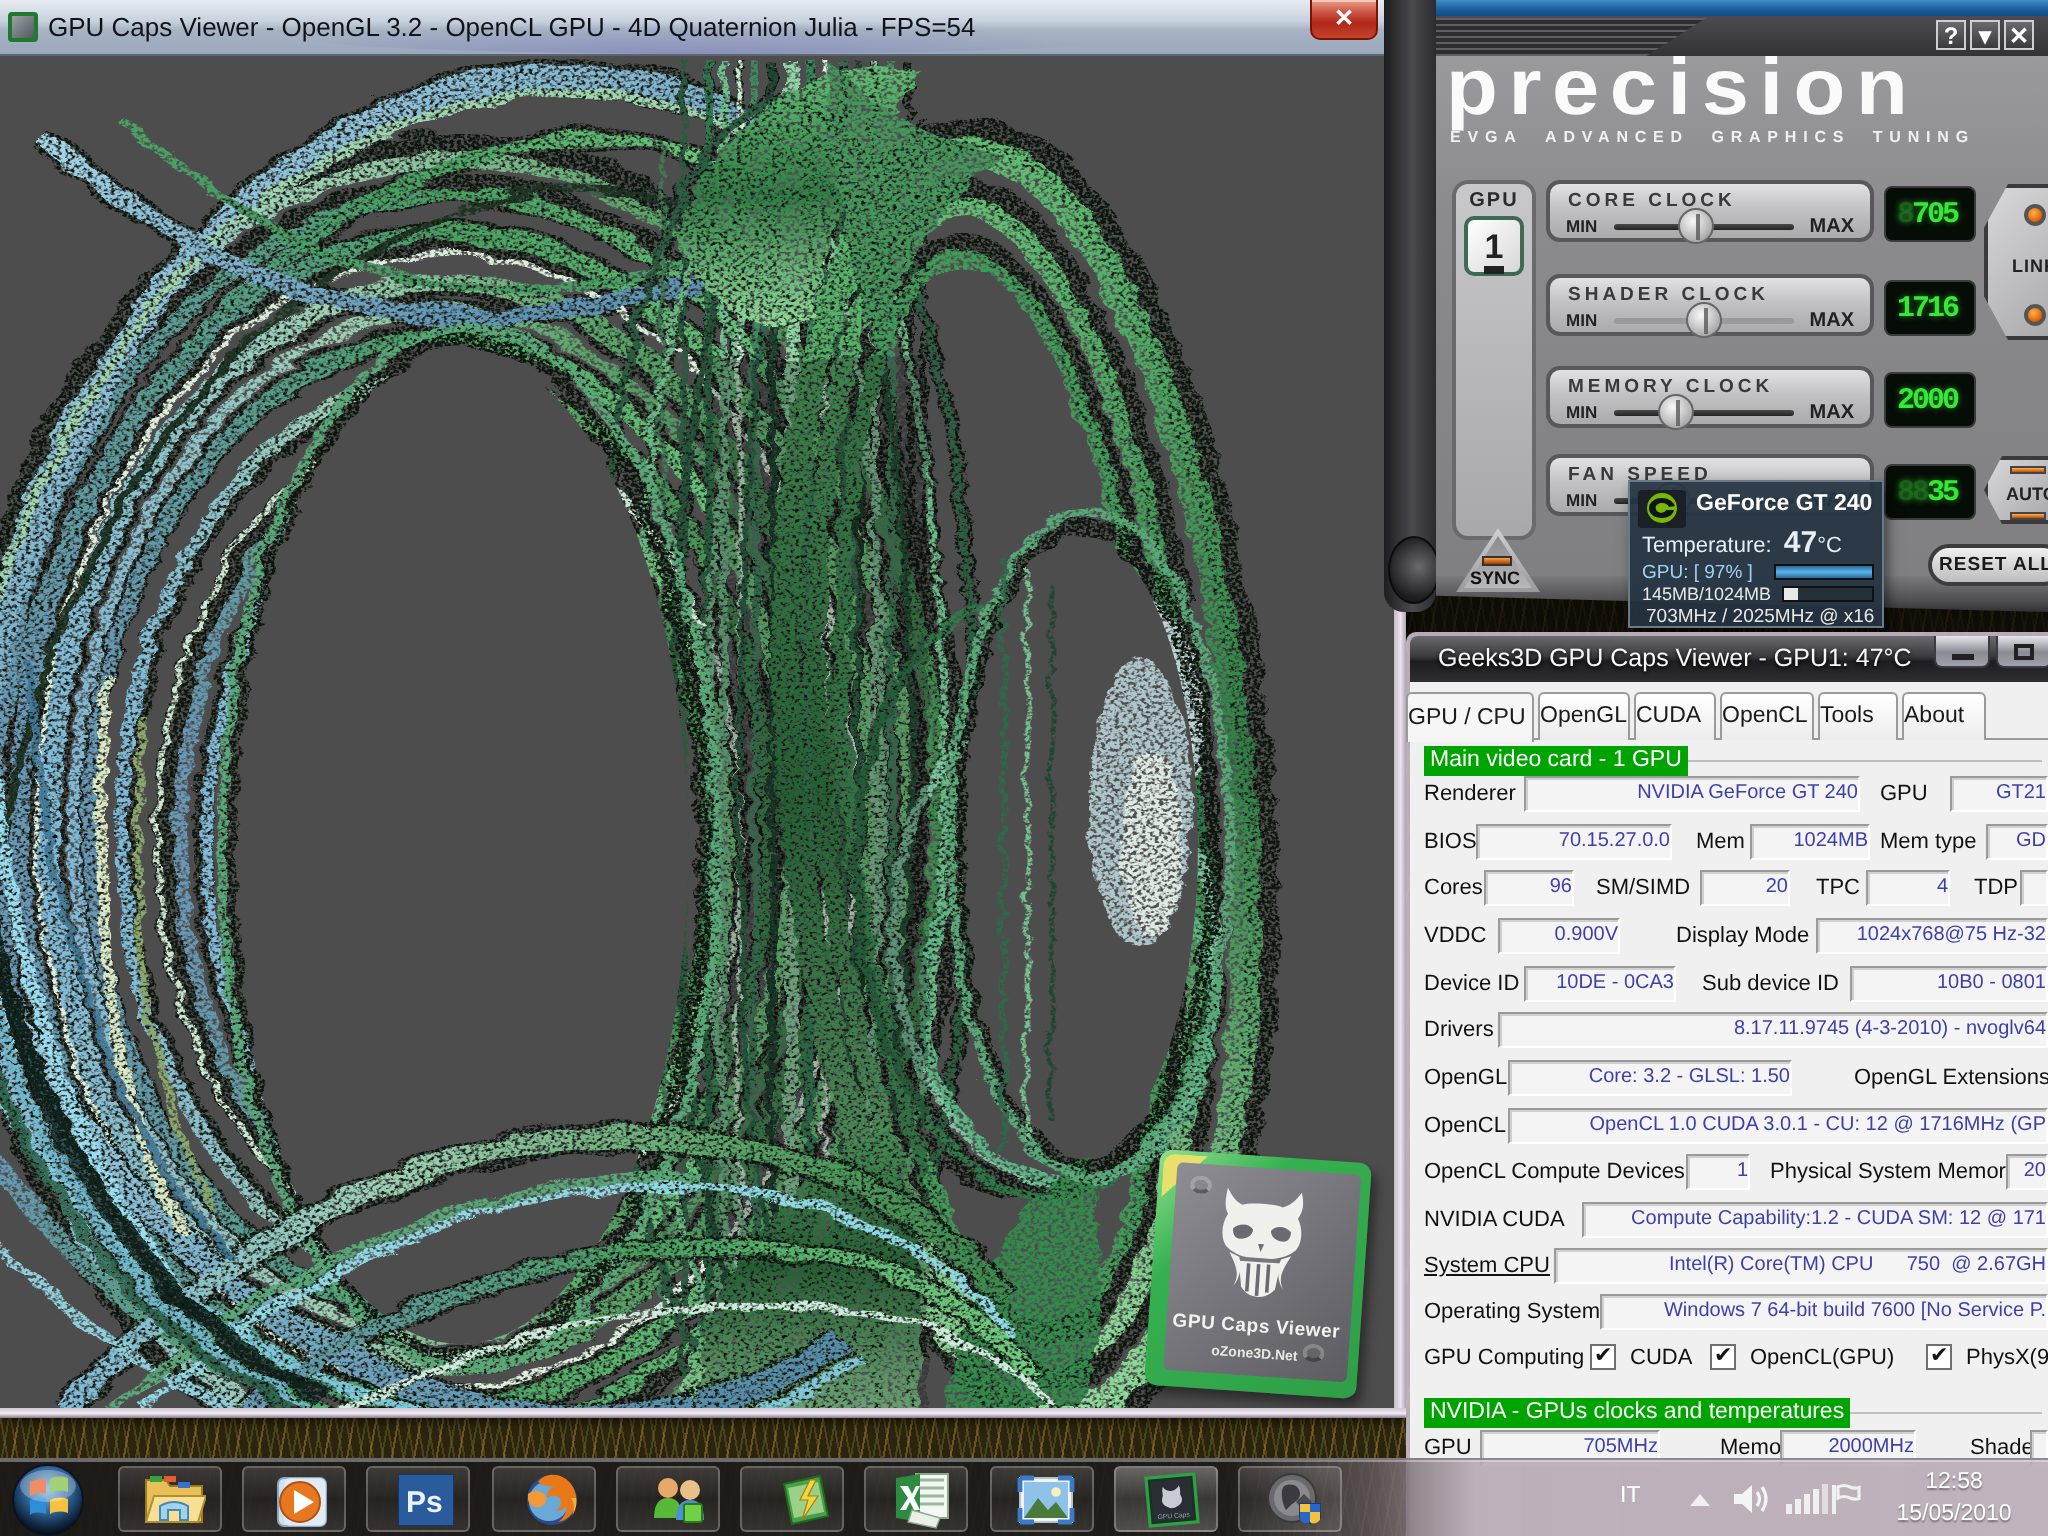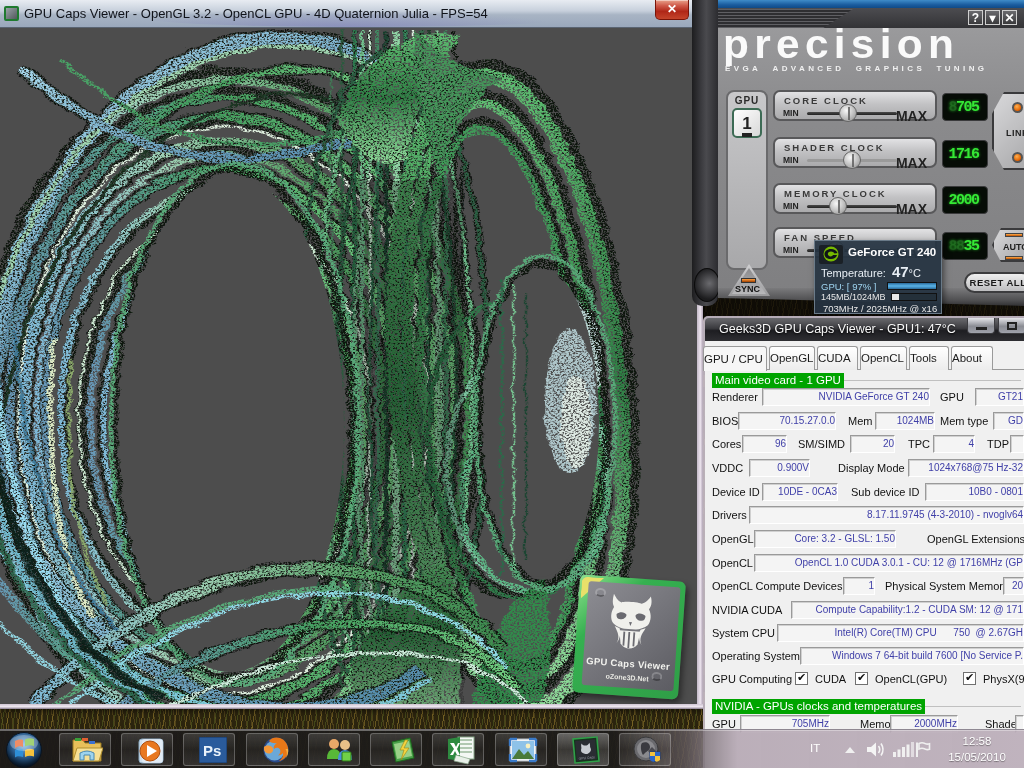--- a/index.html
+++ b/index.html
@@ -55,21 +55,21 @@
 #prec-tag { left:33px; top:64px; width:300px; color:#f0f0f0; font-size:8px; letter-spacing:3.4px; font-weight:bold; }
 
 #gpu-panel { left:34px; top:90px; width:42px; height:180px; background:linear-gradient(180deg,#c8c8ca,#a8a8aa); border:2px solid #6a6a6c; border-radius:8px; }
 #gpu-label { left:0; top:3px; width:100%; text-align:center; color:#2a2a2a; font-size:10px; font-weight:bold; letter-spacing:1px; }
 #gpu-one { left:4px; top:16px; width:30px; height:30px; background:linear-gradient(135deg,#ffffff,#d8d8d8); border:2px solid #3d6b55; border-radius:5px; color:#222; font-size:17px; font-weight:bold; text-align:center; line-height:27px; }
 #gpu-one:after { content:""; position:absolute; left:8px; bottom:-1px; width:10px; height:4px; background:#222; }
 
 .sgroup { left:81px; width:164px; height:31px; background:linear-gradient(180deg,#e2e2e4 0%,#c2c2c4 45%,#aaaaac 100%); border:2px solid #58585a; border-radius:7px; }
 .sglabel { position:absolute; left:9px; top:3px; color:#3a3a3a; font-size:9.5px; font-weight:bold; letter-spacing:2px; white-space:nowrap; }
 .smin { position:absolute; left:8px; top:16px; color:#222; font-size:8.5px; font-weight:bold; }
-.smax { position:absolute; right:8px; top:16px; color:#222; font-size:14px; font-weight:bold; }
+.smax { position:absolute; right:8px; top:16px; color:#222; font-size:10px; font-weight:bold; }
 .strack { position:absolute; left:32px; top:20px; width:90px; height:3px; background:linear-gradient(180deg,#4a4a4a,#222); border-radius:2px; }
 .strack.dim { background:#9a9a9a; }
 .sknob { position:absolute; top:-8px; width:18px; height:18px; border-radius:50%; background:radial-gradient(circle at 40% 35%, #f8f8f8, #b8b8b8 60%, #8a8a8a); border:1px solid #666; }
 .sknob:after { content:""; position:absolute; left:8px; top:2px; width:2px; height:13px; background:rgba(90,90,90,0.8); }
 
 .led { left:250px; width:46px; height:28px; background:#060c06; border-radius:4px; border:1px solid #3a3a3c; color:#35e835; font-family:"Liberation Mono", monospace; font-size:15px; font-weight:bold; text-align:center; line-height:27px; padding-right:3px; letter-spacing:-1.5px; text-shadow:0 0 3px #1f8f1f; }
 .led .dim { color:rgba(60,150,60,0.30); }
 
 #linkbtn { left:300px; top:92px; width:40px; height:78px; background:linear-gradient(135deg,#d8d8da,#a8a8aa); border:2px solid #3a3a3c; clip-path:polygon(30% 0, 100% 0, 100% 100%, 30% 100%, 0 72%, 0 28%); }
 .oled { width:11px; height:11px; border-radius:50%; background:radial-gradient(circle at 40% 35%, #ffb050, #e06000 70%, #803400); border:2px solid #555; }
@@ -499,21 +499,21 @@
       <div class="fbox" style="left:49px; top:213px; width:270px;">OpenCL 1.0 CUDA 3.0.1 - CU: 12 @ 1716MHz (GP</div>
 
       <div class="flabel" style="left:7px; top:239px;">OpenCL Compute Devices</div>
       <div class="fbox" style="left:138px; top:236px; width:32px;">1</div>
       <div class="flabel" style="left:180px; top:239px;">Physical System Memory</div>
       <div class="fbox" style="left:298px; top:236px; width:21px;">20</div>
 
       <div class="flabel" style="left:7px; top:263px;">NVIDIA CUDA</div>
       <div class="fbox" style="left:86px; top:260px; width:233px;">Compute Capability:1.2 - CUDA SM: 12 @ 171</div>
 
-      <div class="flabel" style="left:7px; top:286px;">System CPU</div>
+      <div class="flabel" style="left:7px; top:286px;text-decoration:underline;">System CPU</div>
       <div class="fbox" style="left:72px; top:283px; width:247px;">Intel(R) Core(TM) CPU&nbsp;&nbsp;&nbsp;&nbsp;&nbsp;&nbsp;750&nbsp; @ 2.67GH</div>
 
       <div class="flabel" style="left:7px; top:309px;">Operating System</div>
       <div class="fbox" style="left:95px; top:306px; width:224px;">Windows 7 64-bit build 7600 [No Service P.</div>
 
       <div class="flabel" style="left:7px; top:332px;">GPU Computing</div>
       <div class="chk" style="left:90px; top:331px;"></div>
       <div class="chklbl" style="left:110px; top:332px;">CUDA</div>
       <div class="chk" style="left:150px; top:331px;"></div>
       <div class="chklbl" style="left:170px; top:332px;">OpenCL(GPU)</div>

